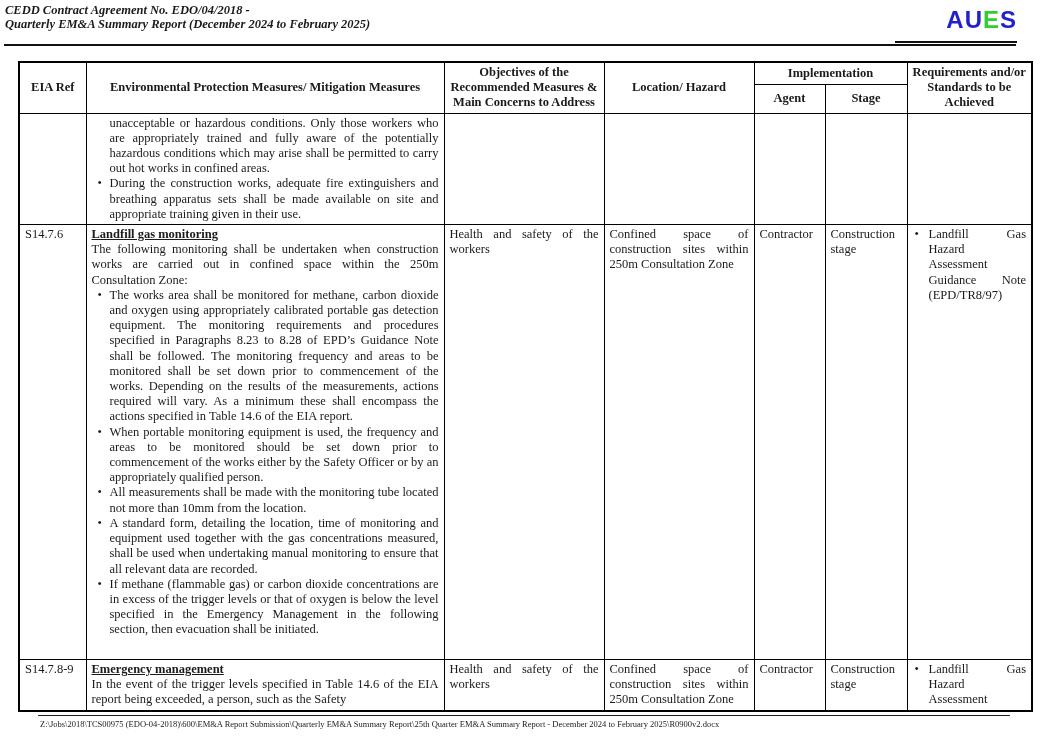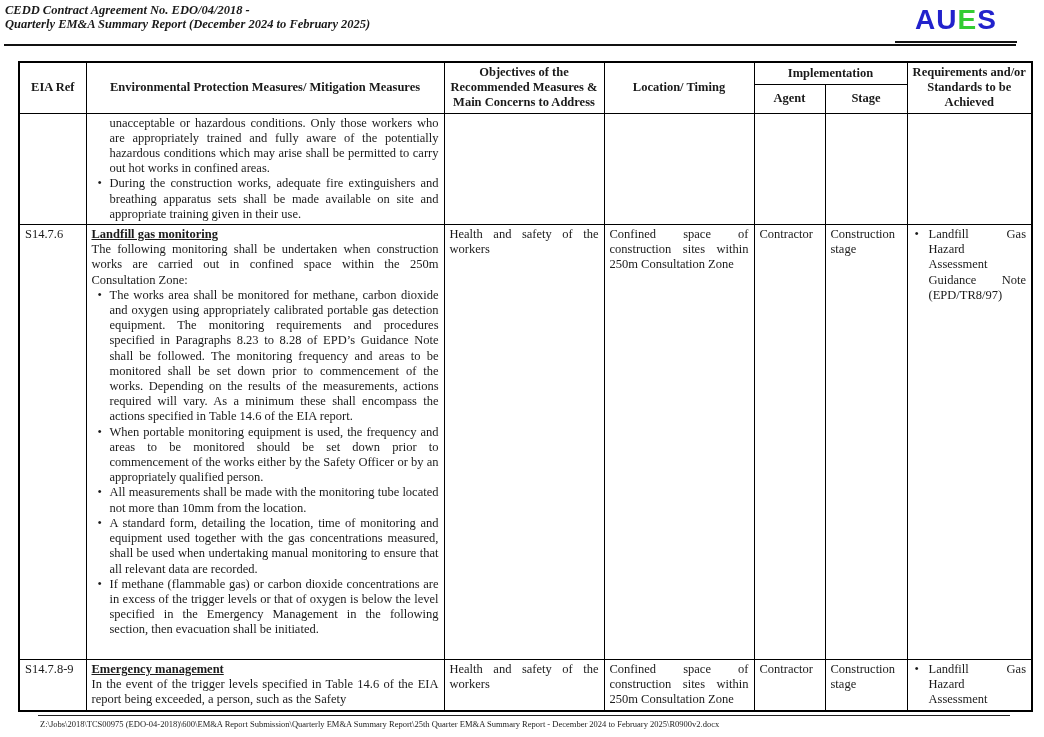--- a/index.html
+++ b/index.html
@@ -9,23 +9,23 @@
     background:#ffffff; color:#1a1a1a; overflow:hidden;
     font-family:"Liberation Serif", serif;
   }
   
   .doc-header { position:absolute; left:5px; top:3px; width:880px; }
   .doc-header div {
     font-size:12.5px; font-weight:bold; line-height:14px;font-style:italic;
   }
   .header-rule { position:absolute; left:4px; top:44px; width:1012px; height:2px; background:#111; }
   .logo {
-    position:absolute; left:895px; top:1px; width:122px; text-align:center;
+    position:absolute; left:895px; top:1px; width:122px; text-align:right;
     font-family:"Liberation Sans", sans-serif; font-weight:bold;
-    font-size:28px; letter-spacing:1px; line-height:38px;
+    font-size:24px; letter-spacing:1px; line-height:38px;
     border-bottom:2px solid #111; padding-bottom:2px;
   }
   
   table.doc-table {
     position:absolute; left:18px; top:61px; width:1013px;
     border-collapse:collapse; table-layout:fixed;
     border:2px solid #000;
   }
   table.doc-table th, table.doc-table td {
     border:1px solid #000; vertical-align:top; overflow:hidden;
@@ -76,21 +76,21 @@
       <col style="width:150px">
         <col style="width:71px">
         <col style="width:82px">
         <col style="width:125px">
     </colgroup>
     <thead>
       <tr class="hdr-top">
         <th rowspan="2">EIA Ref</th>
         <th rowspan="2">Environmental Protection Measures/ Mitigation Measures</th>
         <th rowspan="2">Objectives of the Recommended Measures &amp; Main Concerns to Address</th>
-        <th rowspan="2">Location/ Timing</th>
+        <th rowspan="2">Location/ Hazard</th>
         <th colspan="2">Implementation</th>
         <th rowspan="2">Requirements and/or Standards to be Achieved</th>
       </tr>
       <tr class="hdr-bottom">
         <th>Agent</th>
         <th>Stage</th>
       </tr>
     </thead>
     <tbody>
 

